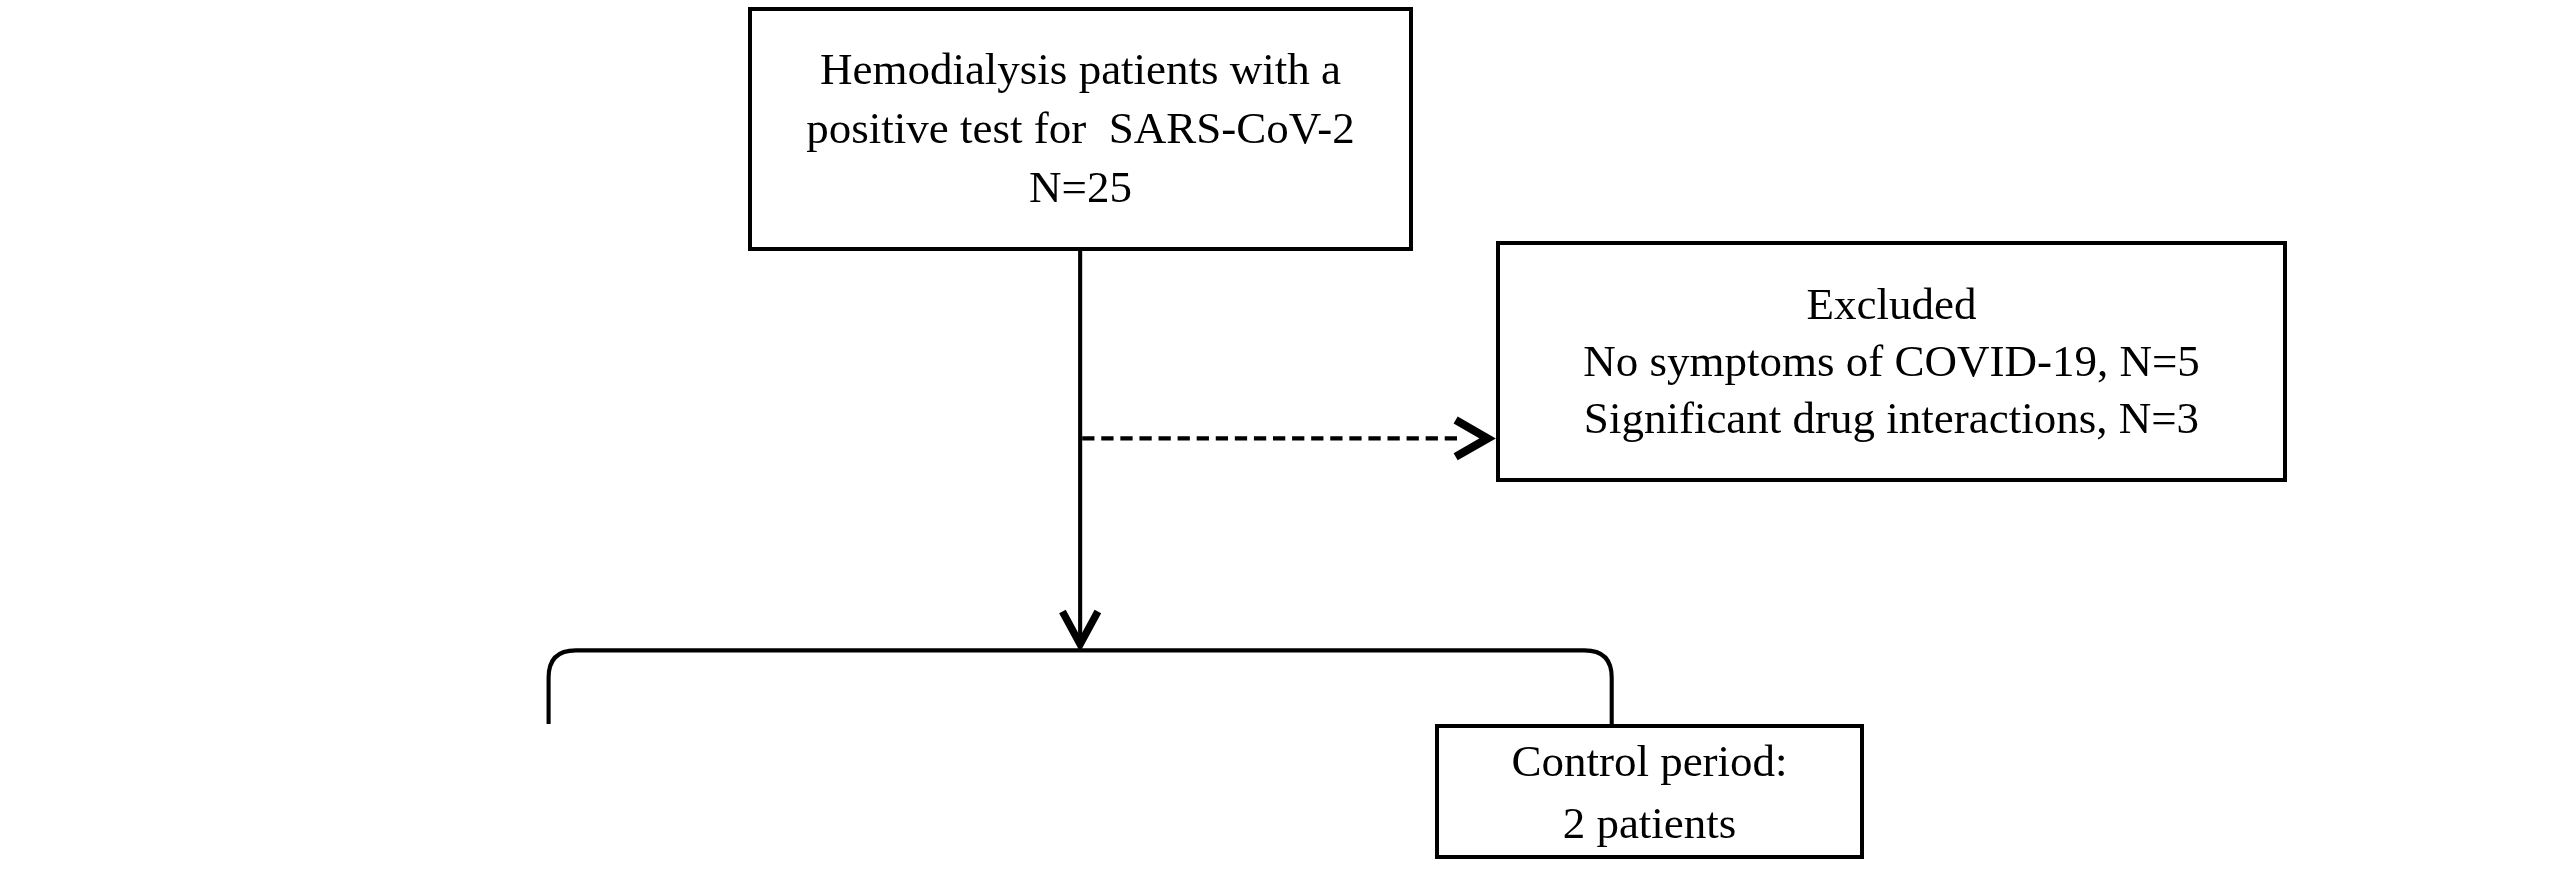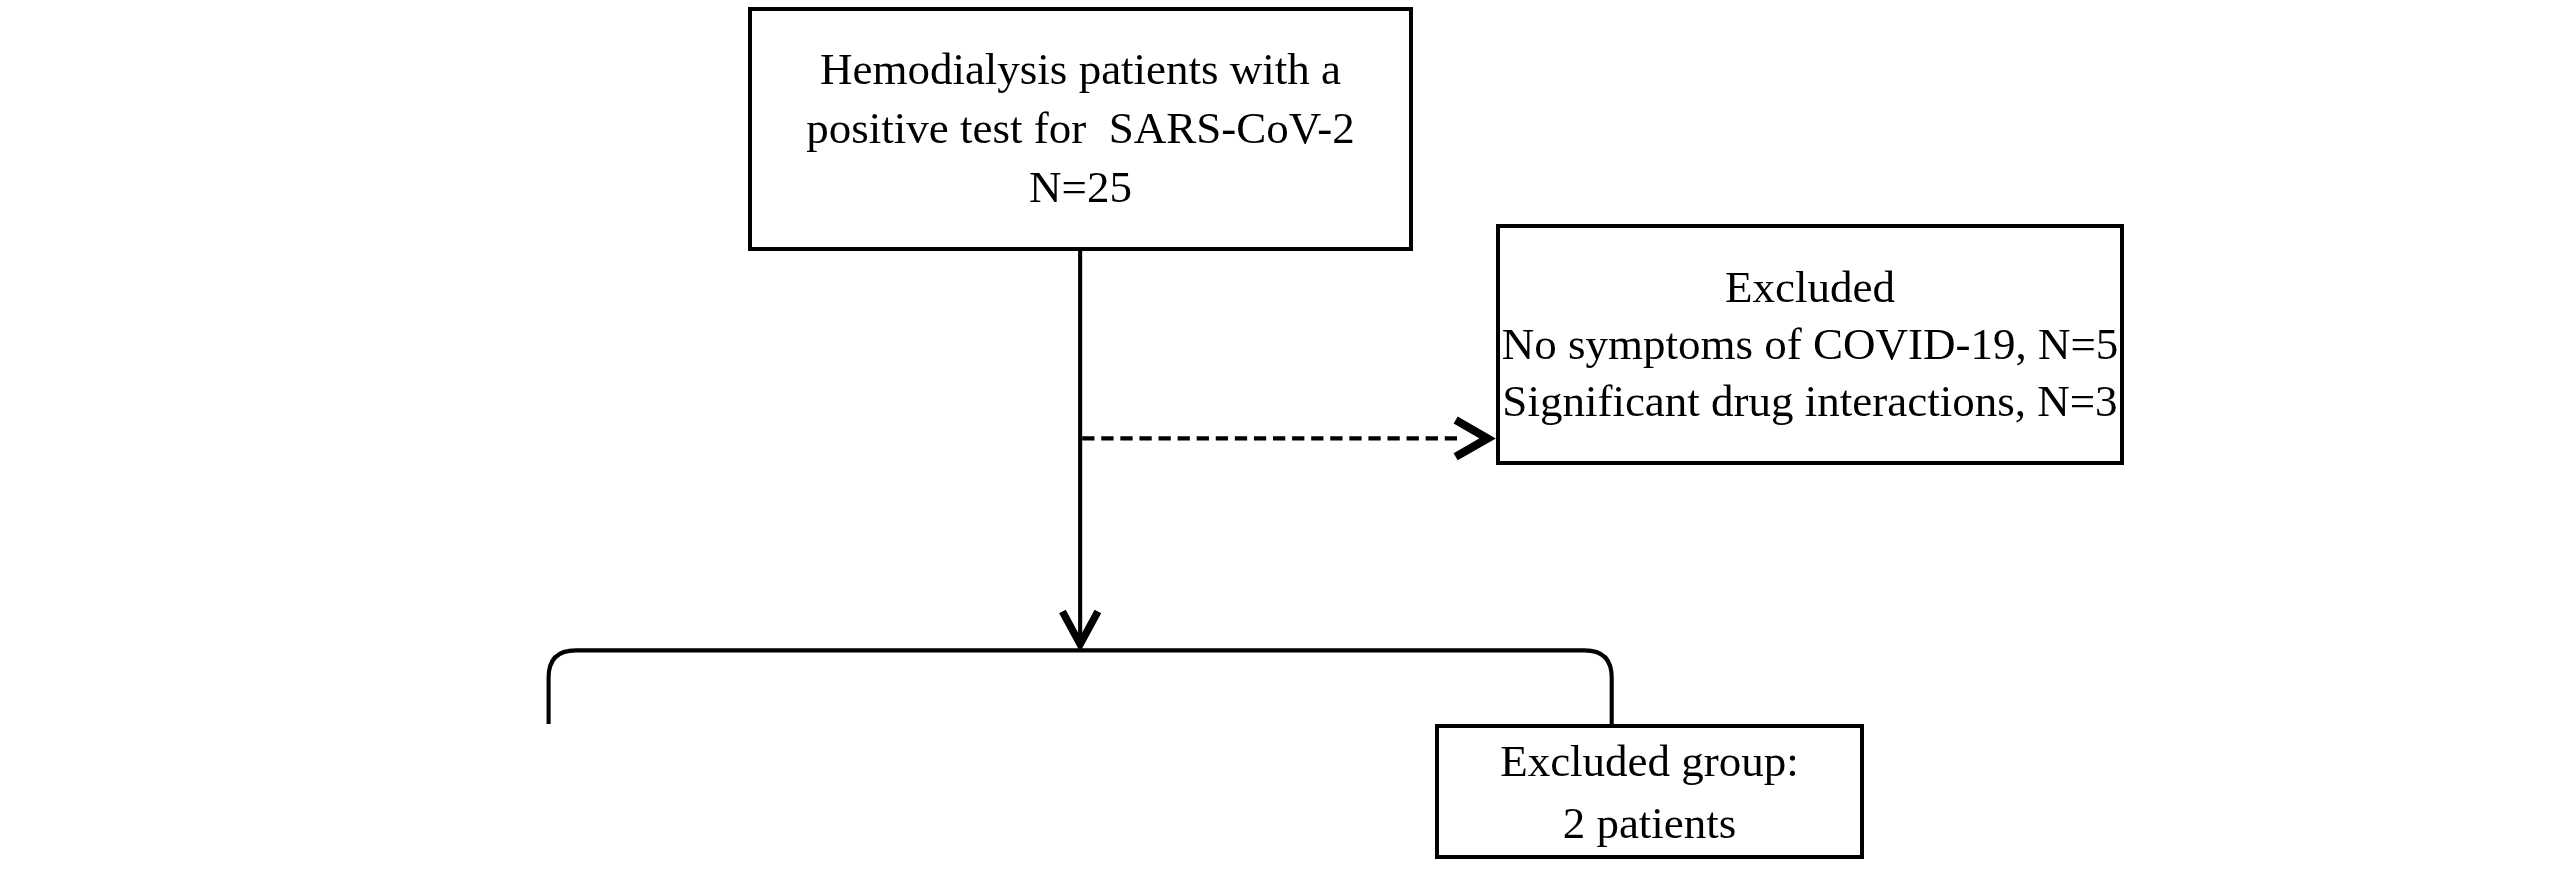--- a/index.html
+++ b/index.html
@@ -33,21 +33,21 @@
     justify-content: center;
     align-items: center;
     text-align: center;
   }
   .bline {
     white-space: pre-wrap; 
     font-size: 45px;
   }
   .box-source    { left: 748px; top: 6.8px;   width: 665px;  height: 244px; }
   .box-source    .bline { line-height: 59px; }
-  .box-excluded  { left: 1496px; top: 224px;  width: 628px; height: 241px; }
+  .box-excluded  { left: 1496px; top: 241px;  width: 791px; height: 241px; }
   .box-excluded  .bline { line-height: 57px; }
   .box-treatment { left: 276px;  top: 722px; width: 535px;  height: 134px; }
   .box-treatment .bline { line-height: 62px; }
   .box-control   { left: 1435px; top: 724px; width: 429px;  height: 135px; }
   .box-control   .bline { line-height: 62px; }
 </style>
 </head>
 <body>
 
 <div class="canvas">
@@ -72,18 +72,18 @@
   </div>
 
   <div class="box box-excluded">
     <div class="bline">Excluded</div>
     <div class="bline">No symptoms of COVID-19, N=5</div>
     <div class="bline">Significant drug interactions, N=3</div>
   </div>
 
 
   <div class="box box-control">
-    <div class="bline">Excluded group:</div>
+    <div class="bline">Control period:</div>
     <div class="bline">2 patients</div>
   </div>
 
 </div>
 
 
 </body></html>

